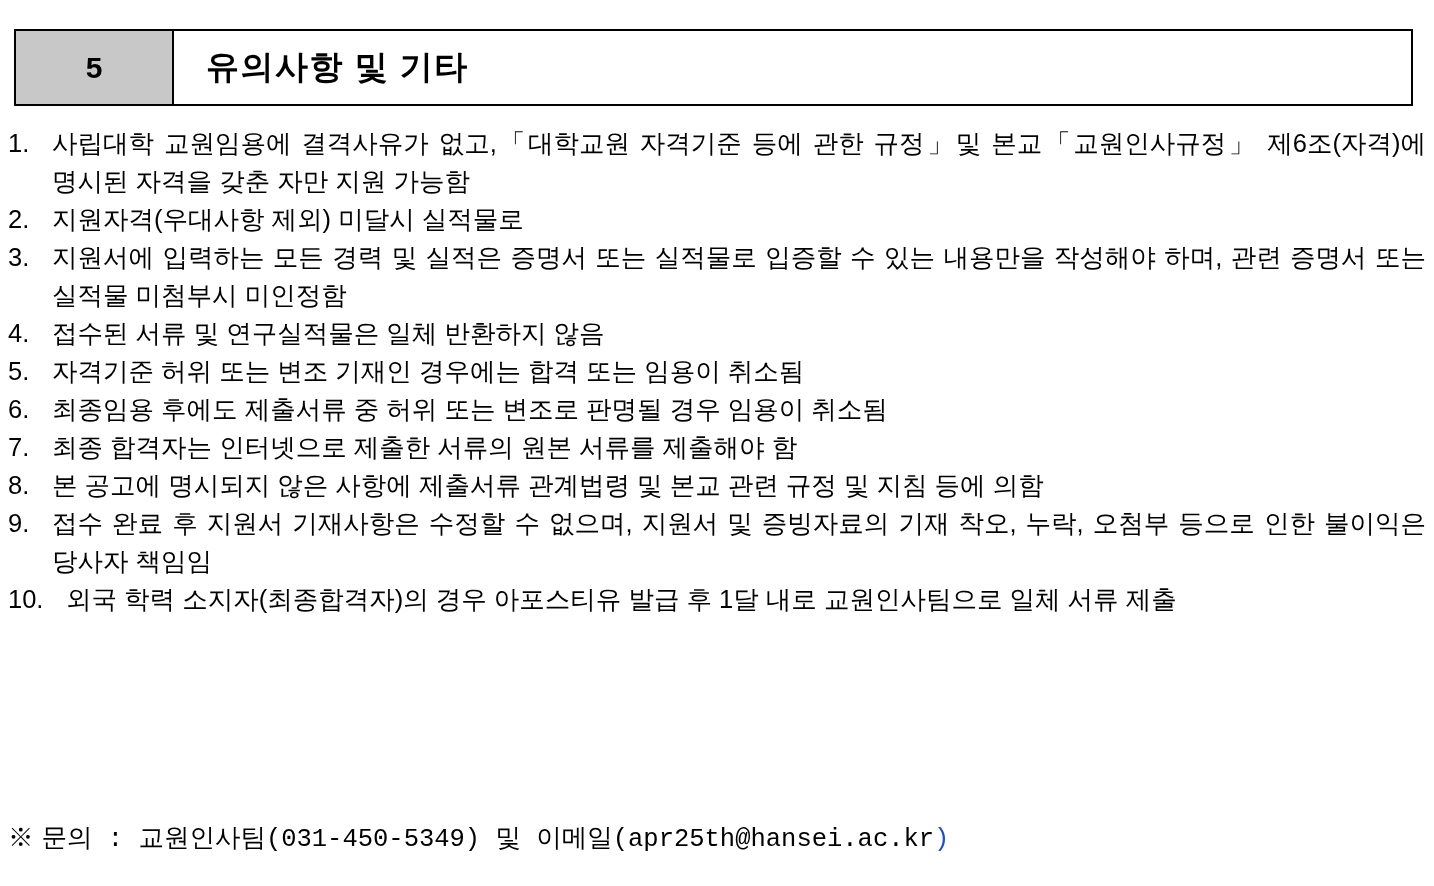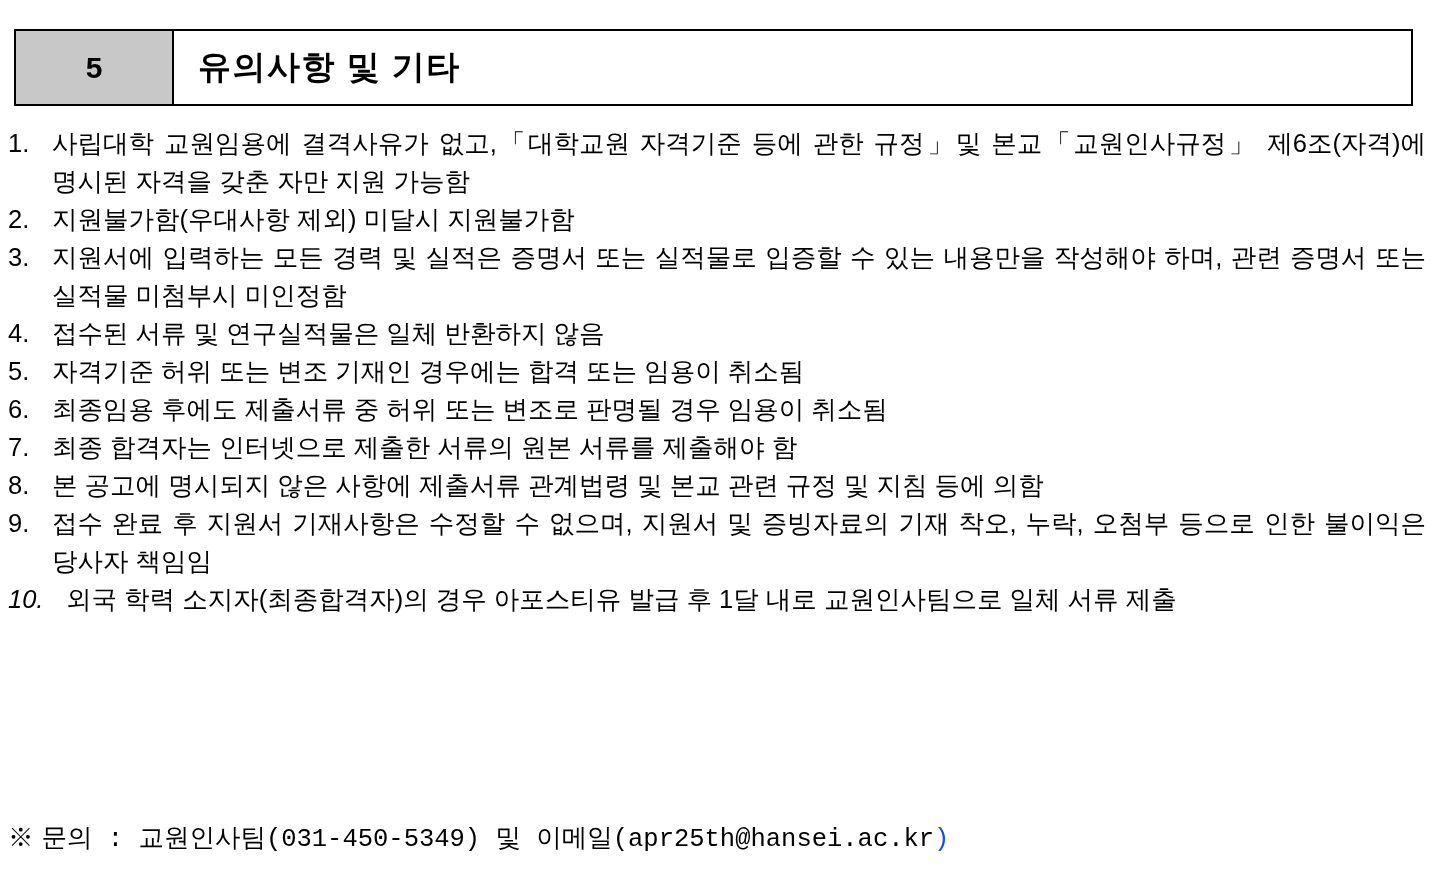--- a/index.html
+++ b/index.html
@@ -41,21 +41,21 @@
     align-items: center;
     justify-content: center;
     font-size: 30px;
     font-weight: bold;
     letter-spacing: 0px;
   }
   .section-title {
     flex: 1;
     display: flex;
     align-items: center;
-    padding-left: 24px;
+    padding-left: 32px;
     font-size: 33px;
     font-weight: bold;
     letter-spacing: 1.5px;
   }
   
   .notice-list {
     position: absolute;
     left: 8px;
     top: 124px;
     width: 1422px;
@@ -69,21 +69,20 @@
   }
   .notice-num {
     width: 44px;
     flex: 0 0 44px;
     text-align: left;
     white-space: nowrap;
   }
   .notice-num.wide {
     width: 58px;
     flex: 0 0 58px;
-    font-style: italic;
   }
   .notice-text {
     flex: 1;
     text-align: justify;
     text-justify: inter-character;
     text-align-last: left;
     padding-right: 4px;
     word-break: keep-all;
   }
   .notice-text.nojust {
@@ -114,21 +113,21 @@
 
   <div class="notice-list">
 
     <div class="notice-item">
       <span class="notice-num">1.</span>
       <span class="notice-text">사립대학 교원임용에 결격사유가 없고,「대학교원 자격기준 등에 관한 규정」및 본교「교원인사규정」 제6조(자격)에 명시된 자격을 갖춘 자만 지원 가능함</span>
     </div>
 
     <div class="notice-item">
       <span class="notice-num">2.</span>
-      <span class="notice-text nojust">지원불가함(우대사항 제외) 미달시 지원불가함</span>
+      <span class="notice-text nojust">지원자격(우대사항 제외) 미달시 실적물로</span>
     </div>
 
     <div class="notice-item">
       <span class="notice-num">3.</span>
       <span class="notice-text">지원서에 입력하는 모든 경력 및 실적은 증명서 또는 실적물로 입증할 수 있는 내용만을 작성해야 하며, 관련 증명서 또는 실적물 미첨부시 미인정함</span>
     </div>
 
     <div class="notice-item">
       <span class="notice-num">4.</span>
       <span class="notice-text nojust">접수된 서류 및 연구실적물은 일체 반환하지 않음</span>

